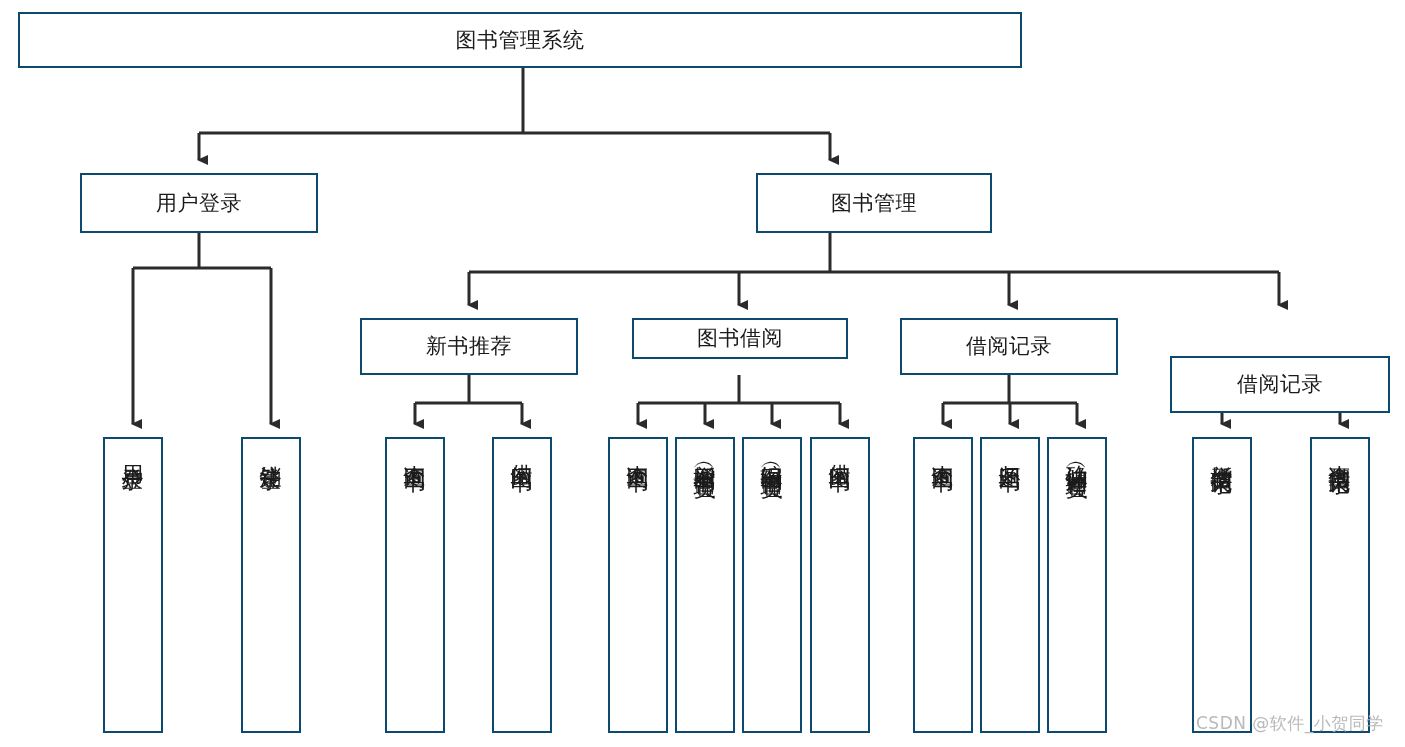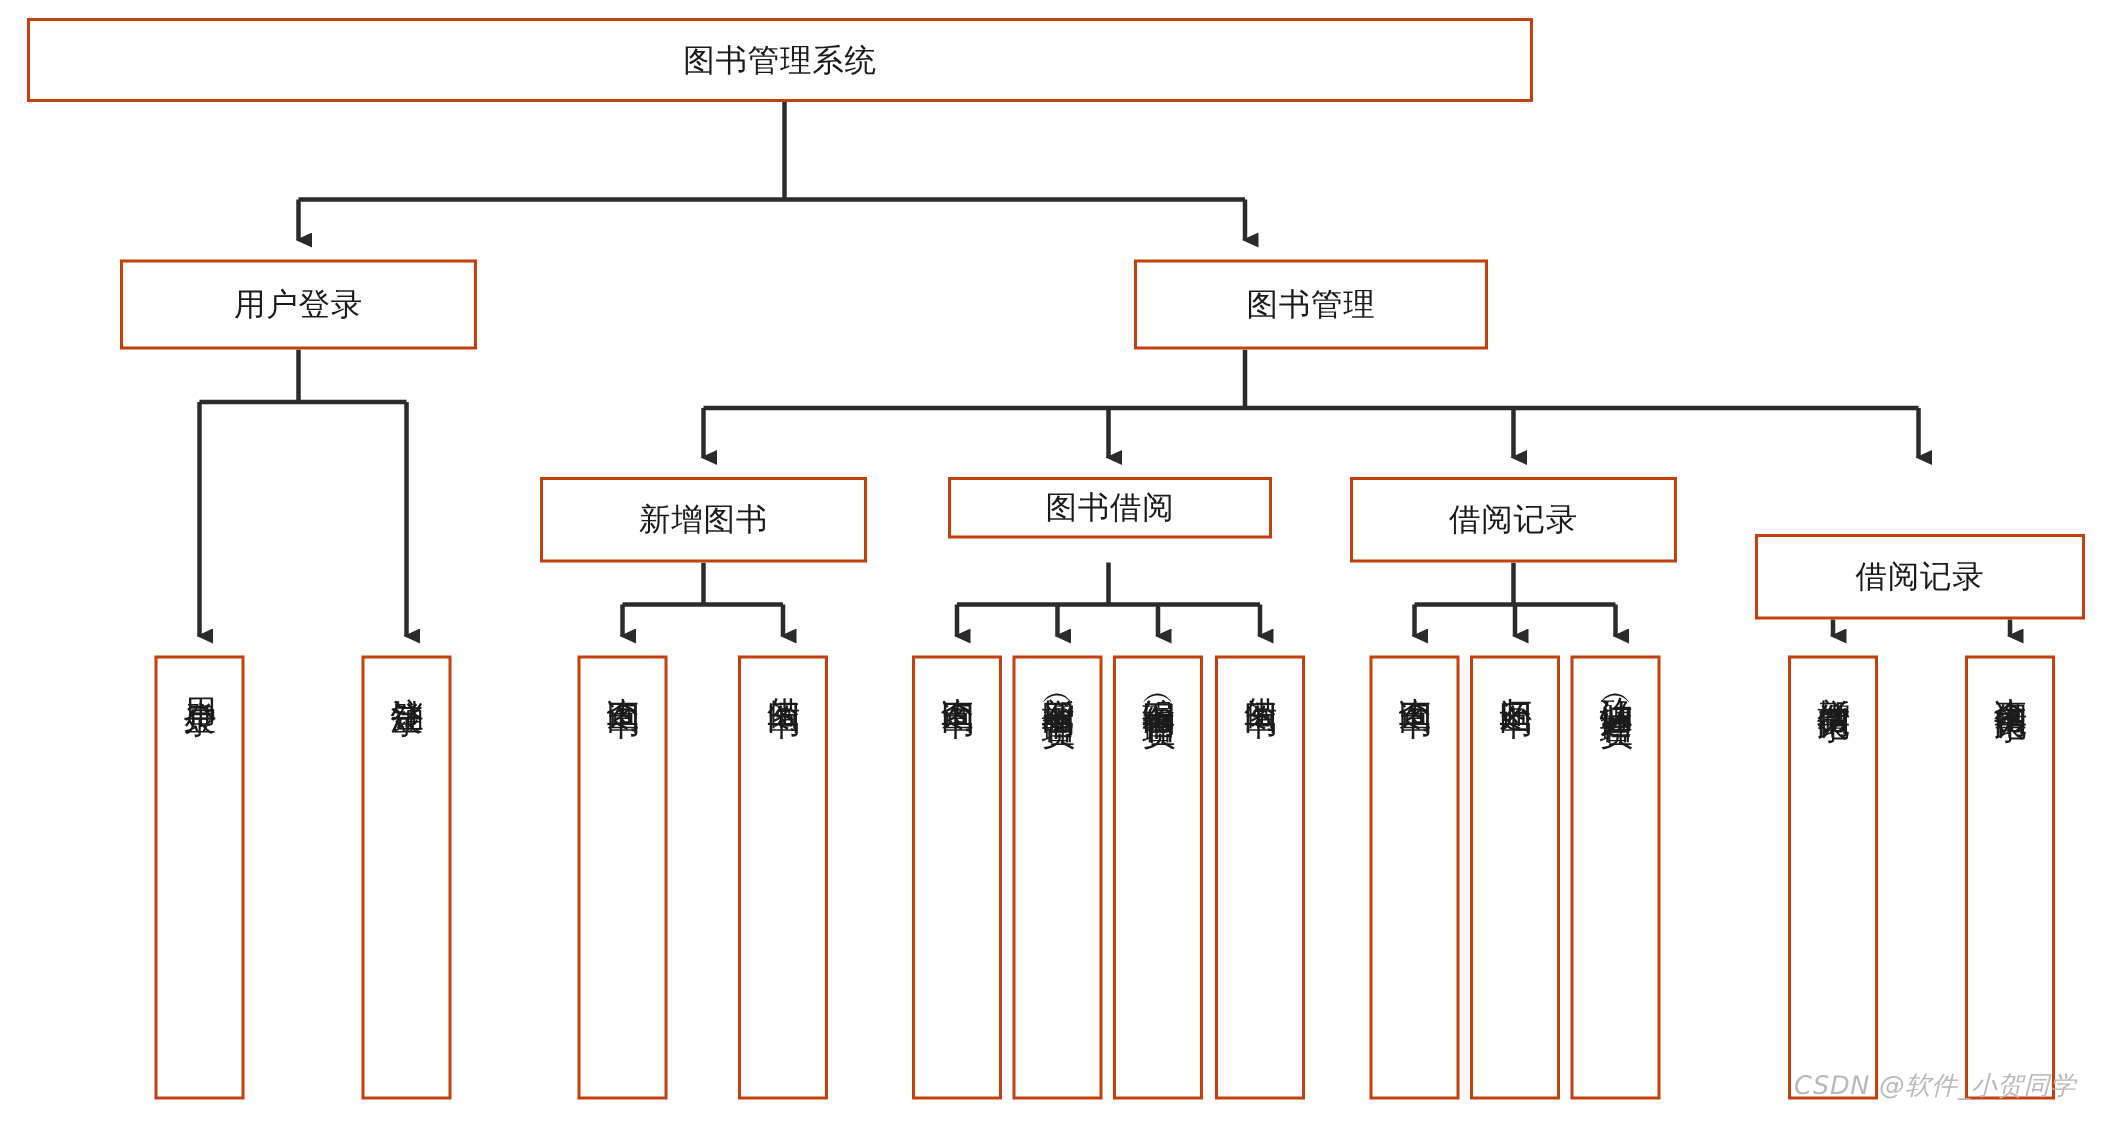--- a/index.html
+++ b/index.html
@@ -22,21 +22,21 @@
     left: 0;
     top: 0;
     width: 1405px;
     height: 747px;
     pointer-events: none;
   }
   .node {
     position: absolute;
     box-sizing: border-box;
     background: #ffffff;
-    border: 2px solid #c2410c;
+    border: 2px solid #0c4a6e;
     display: flex;
     align-items: center;
     justify-content: center;
   }
   .node.root {
     border-width: 2px;
   }
   .node-label {
     color: #1b1b1b;
     font-size: 21px;
@@ -58,21 +58,20 @@
     letter-spacing: 2px;
     white-space: normal;
   }
   .watermark {
     position: absolute;
     color: #b9b9b9;
     font-size: 17px;
     letter-spacing: 0.5px;
     white-space: nowrap;
     user-select: none;
-    font-style: italic;
   }
 </style>
 </head>
 <body>
 
 <div id="canvas">
 
   <svg class="edges" viewBox="0 0 1405 747">
     <defs>
       <marker id="arrow" markerWidth="12" markerHeight="12" refX="5" refY="9" orient="auto" markerUnits="userSpaceOnUse">
@@ -128,21 +127,21 @@
   </div>
 
   <div class="node" style="left:80px; top:173px; width:238px; height:60px;">
     <span class="node-label">用户登录</span>
   </div>
   <div class="node" style="left:712px; top:173px; width:236px; height:60px;margin-left:44px;">
     <span class="node-label">图书管理</span>
   </div>
 
   <div class="node" style="left:360px; top:318px; width:218px; height:57px;">
-    <span class="node-label">新增图书</span>
+    <span class="node-label">新书推荐</span>
   </div>
   <div class="node" style="left:632px; top:318px; width:216px; height:41px;">
     <span class="node-label">图书借阅</span>
   </div>
   <div class="node" style="left:900px; top:318px; width:218px; height:57px;">
     <span class="node-label">借阅记录</span>
   </div>
   <div class="node" style="left:1170px; top:318px; width:220px; height:57px;margin-top:38px;">
     <span class="node-label">借阅记录</span>
   </div>

